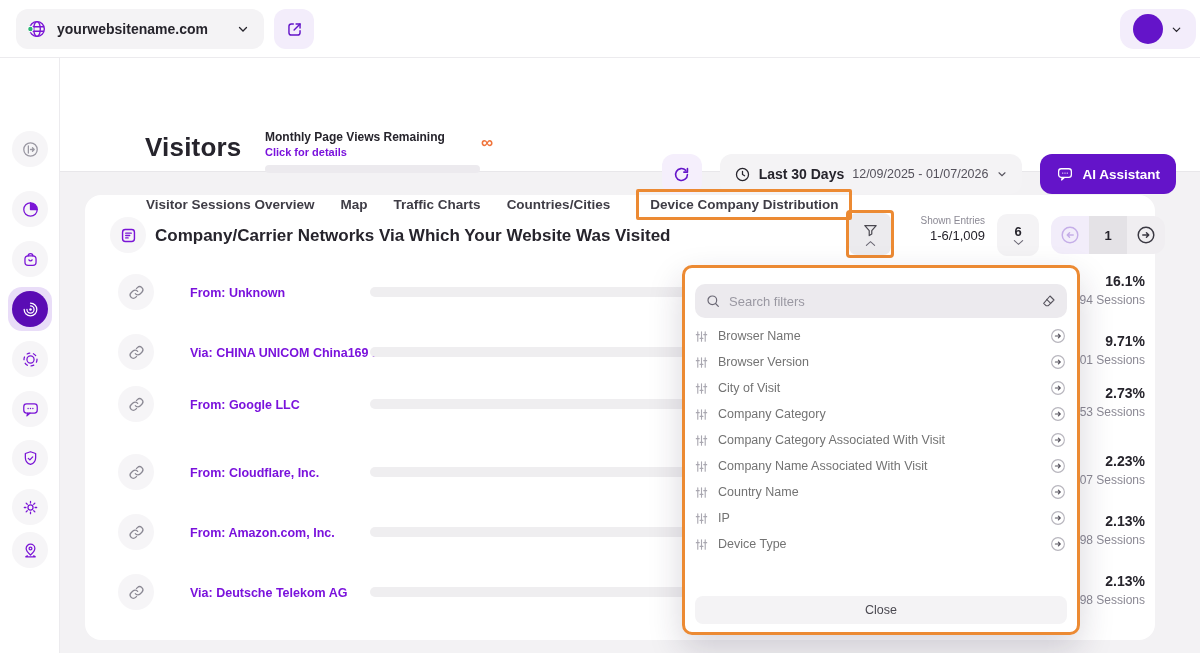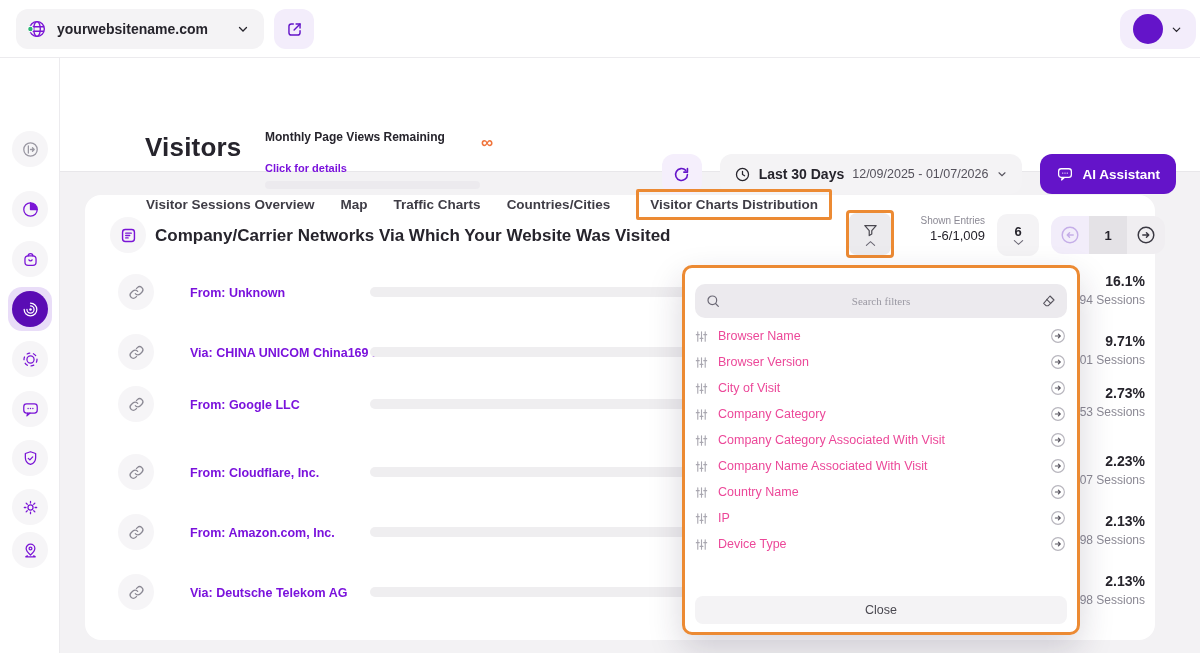--- a/index.html
+++ b/index.html
@@ -20,21 +20,21 @@
   .sb-item { position:absolute; left:12px; width:36px; height:36px; border-radius:50%; background:#F6F5F7; display:flex; align-items:center; justify-content:center; color:#7A15D6; cursor:pointer; }
   .sb-item.gray { color:#9A98A2; }
   .sb-item.active { left:8px; width:44px; height:44px; border-radius:14px; background:#E9DDF8; }
   .sb-item.active .inner { width:36px; height:36px; border-radius:50%; background:#5A0CB4; display:flex; align-items:center; justify-content:center; color:#fff; }
 
   
   .content-top { position:absolute; left:60px; top:58px; width:1140px; height:114px; background:#fff; border-bottom:1px solid #E8E7EA; z-index:5; }
   .page-title { position:absolute; left:85px; top:74px; font-size:26px; font-weight:bold; letter-spacing:.2px; }
   .pv-widget { position:absolute; left:205px; top:72px; width:228px; }
   .pv-label { font-size:12px; font-weight:bold; }
-  .pv-link { font-size:11px; color:#7A12DC; font-weight:bold; margin-top:18px; cursor:pointer; }
+  .pv-link { font-size:11px; color:#7A12DC; font-weight:bold; margin-top:2px; cursor:pointer; }
   .pv-inf { position:absolute; right:0; top:4px; color:#F0743B; font-size:17px; font-weight:bold; line-height:1; }
   .pv-track { margin-top:7px; width:215px; height:8px; border-radius:4px; background:#ECEAEE; }
   .hdr-right { position:absolute; right:24px; top:96px; display:flex; align-items:center; gap:18px; }
   .refresh-btn { width:40px; height:40px; border:none; border-radius:12px; background:#F5EFFC; color:#6414C9; display:flex; align-items:center; justify-content:center; cursor:pointer; }
   .date-pill { height:40px; background:#F4F3F5; border-radius:12px; display:flex; align-items:center; gap:8px; padding:0 14px; cursor:pointer; }
   .date-preset { font-size:14px; font-weight:bold; }
   .date-range { font-size:12.5px; color:#55525C; }
   .ai-btn { height:40px; background:#6414C9; color:#fff; border:none; border-radius:12px; display:flex; align-items:center; gap:8px; padding:0 16px; font-size:13.5px; font-weight:bold; cursor:pointer; font-family:"Liberation Sans",sans-serif; }
 
   
@@ -67,24 +67,24 @@
   .row-fill { height:10px; border-radius:5px; background:#5A0CB4; }
   .row-pct { position:absolute; right:0; top:11px; font-size:14px; font-weight:bold; text-align:right; }
   .row-sess { position:absolute; right:0; top:31px; font-size:12px; color:#8B8994; text-align:right; white-space:nowrap; }
 
   
   .panel { position:absolute; left:682px; top:265px; width:398px; height:370px; background:#fff; border:3px solid #EC8A33; border-radius:10px; box-shadow:0 14px 34px rgba(40,30,60,.18); z-index:50; display:flex; flex-direction:column; padding:8px 10px; }
   .panel-tabs { height:36px; background:#F1F0F2; border-radius:18px; display:flex; flex-shrink:0; }
   .ptab { flex:1; display:flex; align-items:center; justify-content:center; font-size:12.5px; font-weight:bold; color:#7A12DC; cursor:pointer; border-radius:16px; }
   .ptab.active { background:#fff; margin:2px; box-shadow:0 1px 3px rgba(0,0,0,.06); }
   .panel-search { margin-top:8px; height:34px; background:#ECEAEE; border-radius:10px; display:flex; align-items:center; padding:0 10px; gap:8px; color:#8B8994; flex-shrink:0; }
-  .panel-search input { flex:1; border:none; background:transparent; outline:none; font-size:11px; color:#26242C; font-family:Liberation Serif, serif;text-align:center; }
+  .panel-search input { flex:1; border:none; background:transparent; outline:none; font-size:13px; color:#26242C; font-family:Liberation Sans, sans-serif; }
   .panel-search input::placeholder { color:#9A98A2; }
   .panel-list { margin-top:5px; display:flex; flex-direction:column; }
-  .f-item { height:26px; display:flex; align-items:center; gap:10px; cursor:pointer; color:#ec4899; }
+  .f-item { height:26px; display:flex; align-items:center; gap:10px; cursor:pointer; color:#737373; }
   .f-item .lbl { flex:1; font-size:12.5px; }
   .f-item .drag { color:#A9A7B0; display:flex; }
   .f-item .go { color:#8B8994; display:flex; }
   .close-btn { margin-top:auto; height:28px; background:#F4F3F5; border:none; border-radius:8px; font-size:12.5px; color:#4A4850; cursor:pointer; font-family:"Liberation Sans",sans-serif; flex-shrink:0; }
 
   svg { display:block; }
 </style>
 </head>
 <body>
 
@@ -252,21 +252,21 @@
           </svg>
         </span>
         <span>AI Assistant</span>
       </button>
     </div>
     <div class="tabs" id="tabs">
         <div class="tab">Visitor Sessions Overview</div>
         <div class="tab">Map</div>
         <div class="tab">Traffic Charts</div>
         <div class="tab">Countries/Cities</div>
-        <div class="tab annotated">Visitor Charts Distribution</div>
+        <div class="tab annotated">Device Company Distribution</div>
       </div>
   </div>
 
   <div class="card">
     <div class="card-icon">
       <svg width="19" height="19" viewBox="0 0 24 24" fill="none" stroke="#7A15D6" stroke-width="1.8" stroke-linecap="round">
         <rect x="4.5" y="4.5" width="15" height="15" rx="3.5"></rect>
           <path d="M8.5 9h7M8.5 12h5M8.5 15h3"></path>
       </svg>
     </div>

